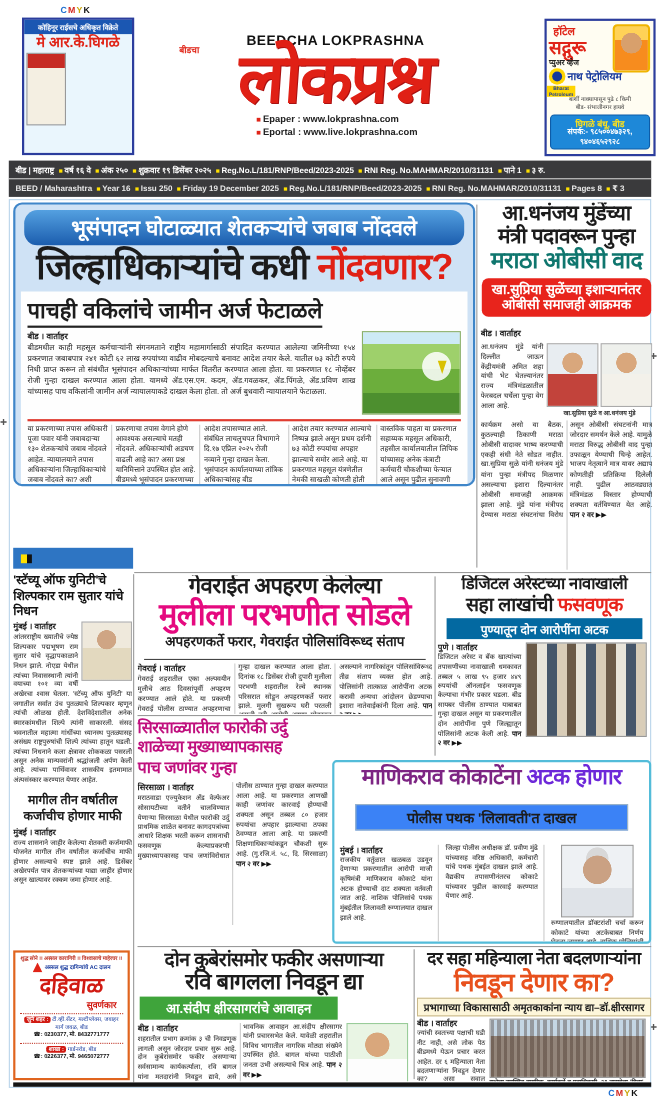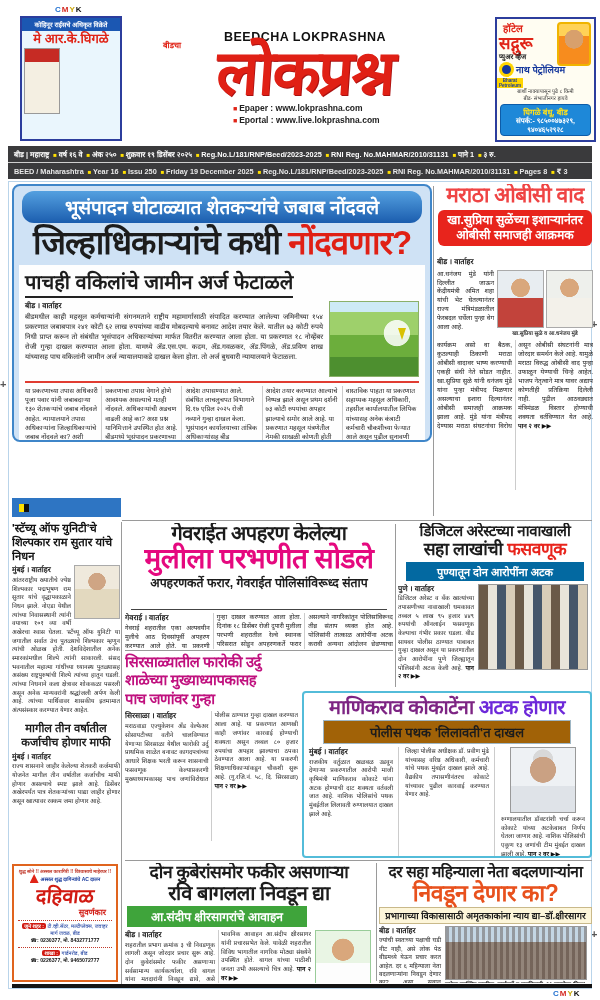--- a/index.html
+++ b/index.html
@@ -81,21 +81,21 @@
        linear-gradient(180deg,#cdeaf6 0 14%,#9ed06b 14% 45%,#6cae3c 45% 75%,#4d8f2f 75% 100%);}
   .photo-survey::after{content:"";position:absolute;left:68px;top:26px;width:0;height:0;
      border-left:4px solid transparent;border-right:4px solid transparent;border-top:12px solid #d9c100;}
   #lead .redrule{height:2px;background:#e03c31;margin:4px 0 3px 0;}
   #lead .cols5{column-count:5;column-gap:7px;column-rule:1px solid #ccc;font-size:6.6px;line-height:1.42;height:116px;overflow:hidden;}
   .cont{font-weight:900;color:#111;}
 
   
   #tr-article{left:437px;top:184px;width:156px;height:334px;overflow:hidden;}
   #tr-article .h1{font-weight:900;font-size:19px;line-height:1.12;text-align:center;letter-spacing:-.5px;}
-  #tr-article .h2{font-weight:900;font-size:21px;color:#ef4444;text-align:center;letter-spacing:-.5px;line-height:1.05;}
+  #tr-article .h2{font-weight:900;font-size:21px;color:#0f766e;text-align:center;letter-spacing:-.5px;line-height:1.05;}
   #tr-article .band{background:#e8241c;border-radius:6px;color:#fff;font-weight:bold;font-size:12.3px;
      text-align:center;line-height:1.2;margin:4px 1px;padding:3px 0;}
   #tr-article .row{display:flex;gap:3px;margin-top:2px;}
   #tr-article .tcol{width:58px;font-size:6.4px;line-height:1.4;text-align:justify;}
   .photopair{display:flex;gap:2px;}
   .photo-sule{width:45px;height:56px;border:1px solid #aaa;
      background:radial-gradient(circle at 50% 30%,#d9a77c 0 20%,transparent 21%),linear-gradient(180deg,#e8edf1 0 48%,#c2433b 48% 100%);}
   .photo-munde{width:45px;height:56px;border:1px solid #aaa;
      background:radial-gradient(circle at 50% 30%,#d9a77c 0 20%,transparent 21%),linear-gradient(180deg,#eef0ec 0 48%,#f3f1ea 48% 100%);}
   .photocap{font-size:5.6px;font-weight:bold;color:#333;text-align:center;margin-top:1px;}
@@ -121,21 +121,21 @@
   #ad-dahiwal .nm{color:#d11a12;font-weight:900;font-size:20px;text-align:center;line-height:1;margin-top:3px;transform:skewX(-6deg);}
   #ad-dahiwal .sub{color:#d11a12;font-weight:bold;font-size:8px;text-align:right;padding-right:10px;}
   #ad-dahiwal .blk{border-top:1px dotted #c0392b;margin:3px 4px 0 4px;padding-top:2px;font-size:5.2px;line-height:1.35;color:#14379c;text-align:center;}
   #ad-dahiwal .lab{background:#d11a12;color:#fff;font-weight:bold;padding:0 2px;border-radius:2px;}
   #ad-dahiwal .tel{color:#111;font-weight:bold;}
 
   
   #gevrai{left:125px;top:523px;width:268px;height:126px;overflow:hidden;}
   #gevrai .h1{font-weight:900;font-size:20px;text-align:center;line-height:1.05;letter-spacing:-.5px;white-space:nowrap;}
   #gevrai .h2{font-weight:700;font-size:28px;color:#e5097f;text-align:center;line-height:1.05;letter-spacing:-.5px;white-space:nowrap;}
-  #gevrai .h3{font-weight:900;font-size:12.3px;text-align:center;border-bottom:1px solid #444;padding-bottom:18px;margin:1px 6px 3px 6px;white-space:nowrap;}
+  #gevrai .h3{font-weight:900;font-size:12.3px;text-align:center;border-bottom:1px solid #444;padding-bottom:8px;margin:1px 6px 3px 6px;white-space:nowrap;}
   #gevrai .body{column-count:3;column-gap:7px;column-rule:1px solid #ccc;font-size:6.3px;line-height:1.4;text-align:justify;height:62px;overflow:hidden;}
 
   
   #digital{left:398px;top:523px;width:194px;height:166px;overflow:hidden;}
   #digital .h1{font-weight:900;font-size:15px;text-align:center;line-height:1.1;letter-spacing:-.4px;white-space:nowrap;}
   #digital .h2{font-weight:900;font-size:17.5px;text-align:center;line-height:1.1;letter-spacing:-.4px;white-space:nowrap;}
   #digital .h2 .red{color:#e8241c;}
   #digital .band{background:#0369a1;color:#fff;font-weight:bold;font-size:11px;text-align:center;padding:2px 0;margin:3px 8px;}
   #digital .row{display:flex;gap:4px;margin-top:2px;}
   #digital .tcol{width:76px;font-size:6.2px;line-height:1.4;text-align:justify;}
@@ -145,21 +145,21 @@
   
   #sirsala{left:125px;top:653px;width:173px;height:205px;overflow:hidden;}
   #sirsala .h{font-weight:900;font-size:14.8px;line-height:1.25;color:#c0107e;letter-spacing:-.4px;white-space:nowrap;}
   #sirsala .body{column-count:2;column-gap:6px;column-rule:1px solid #ccc;font-size:6.2px;line-height:1.42;text-align:justify;height:130px;overflow:hidden;margin-top:3px;}
 
   
   #kokate{left:302px;top:691px;width:290px;height:167px;border:2px solid #53bcd9;border-radius:4px;box-sizing:border-box;background:#fff;padding:3px 5px;overflow:hidden;}
   #kokate .h{font-weight:900;font-size:20px;text-align:center;letter-spacing:-.5px;white-space:nowrap;line-height:1.1;}
   #kokate .h .p1{color:#7d2483;}
   #kokate .h .p2{color:#6d28d9;}
-  #kokate .band{border:1px solid #9fb6c4;background:#a16207;font-weight:900;font-size:13px;text-align:center;margin:2px 14px;padding:2px 0;white-space:nowrap;}
+  #kokate .band{border:1px solid #9fb6c4;background:#3b82f6;font-weight:900;font-size:13px;text-align:center;margin:13px 14px;padding:2px 0;white-space:nowrap;}
   #kokate .cols{display:flex;gap:6px;margin-top:3px;}
   #kokate .c{flex:1;font-size:6.2px;line-height:1.4;text-align:justify;border-right:1px solid #ccc;padding-right:5px;}
   #kokate .c:last-child{border-right:none;padding-right:0;}
   .photo-kokate{width:64px;height:64px;border:1px solid #999;margin:0 auto 2px auto;
      background:radial-gradient(circle at 50% 34%,#caa183 0 24%,transparent 25%),radial-gradient(circle at 50% 18%,#d8d8d8 0 16%,transparent 17%),linear-gradient(180deg,#eef1f4 0 60%,#dfe3e8 60% 100%);}
 
   
   #bl-article{left:125px;top:863px;width:248px;height:120px;overflow:hidden;}
   #bl-article .h1{font-weight:900;font-size:17.5px;text-align:center;letter-spacing:-.5px;white-space:nowrap;line-height:1.1;}
   #bl-article .h2{font-weight:900;font-size:20px;text-align:center;letter-spacing:-.5px;white-space:nowrap;line-height:1.1;}
@@ -264,20 +264,21 @@
       <div class="photo photo-survey"></div>
     </div>
     <div class="redrule"></div>
     <div class="cols5">
       <span>या प्रकरणाच्या तपास अधिकारी पूजा पवार यांनी जबाबदाऱ्या १३० शेतकऱ्यांचे जबाब नोंदवले आहेत. न्यायालयाने तपास अधिकाऱ्यांना जिल्हाधिकाऱ्यांचे जबाब नोंदवले का? अशी विचारणा केल्यानंतर अद्यापपर्यंत त्यांचे जबाब नोंदवले नाहीत असे उत्तर दिले. जिल्हाधिकाऱ्यांचे जबाब कधी नोंदवणार? असा सवालही न्यायालयाने केला. दरम्यान या प्रकरणाचा तपास वेगाने होणे आवश्यक असल्याचे मतही नोंदवले. अधिकाऱ्यांची अडचण वाढली आहे का? असा प्रश्न यानिमित्ताने उपस्थित होत आहे. बीडमध्ये भूसंपादन प्रकरणाच्या चौकशीसाठी समिती गठीत करण्यात आली होती. त्यामध्ये तत्कालीन जिल्हाधिकारी यांचे नाव, पदनाम व सखोल चौकशीबाबत दि.१ मार्च २०२५ व दि.५७ एप्रिल २०२५ रोजीचे आदेश तपासण्यात आले. संबंधित लाचलुचपत विभागाने दि.१७ एप्रिल २०२५ रोजी नव्याने गुन्हा दाखल केला. भूसंपादन कार्यालयाच्या तांत्रिक अधिकाऱ्यांसह बीड कार्यालयातील १ ते ५ कर्मचाऱ्यांचे जबाब यापूर्वीच नोंदविण्यात आले आहेत. या एकूण १५४ प्रकरणांत तब्बल २४१ कोटी ६२ लाख रुपये वाढीव मोबदल्याचे बनावट आदेश तयार करण्यात आल्याचे निष्पन्न झाले असून प्रथम दर्शनी ७३ कोटी रुपयांचा अपहार झाल्याचे समोर आले आहे. या प्रकरणात महसूल यंत्रणेतील नेमकी साखळी कोणती होती याचा तपास सुरू असून अनेक शेतकऱ्यांचे जबाब नोंदवले गेले आहेत. तत्कालीन जिल्हाधिकाऱ्यांचे आणि इतर अधिकाऱ्यांचे जबाब मात्र नोंदवले गेलेले नाहीत. वास्तविक पाहता या प्रकरणात सहाय्यक महसूल अधिकारी, तहसील कार्यालयातील लिपिक यांच्यासह अनेक कंत्राटी कर्मचारी चौकशीच्या फेऱ्यात आले असून पुढील सुनावणी लवकरच होणार आहे. </span><span class="cont">पान २ वर ▶▶</span>
     </div>
   </div>
 </div>
 
 <div id="tr-article" class="abs">
+  <div class="h1"><span>आ.धनंजय मुंडेंच्या</span><br><span>मंत्री पदावरून पुन्हा</span></div>
   <div class="h2">मराठा ओबीसी वाद</div>
   <div class="band"><span>खा.सुप्रिया सुळेंच्या इशाऱ्यानंतर</span><br><span>ओबीसी समाजही आक्रमक</span></div>
   <span class="byline">बीड । वार्ताहर</span>
   <div class="row">
     <div class="tcol">आ.धनंजय मुंडे यांनी दिल्लीत जाऊन केंद्रीयमंत्री अमित शहा यांची भेट घेतल्यानंतर राज्य मंत्रिमंडळातील फेरबदल चर्चेला पुन्हा वेग आला आहे.</div>
     <div>
       <div class="photopair">
         <div class="photo photo-sule"></div>
         <div class="photo photo-munde"></div>
       </div>

